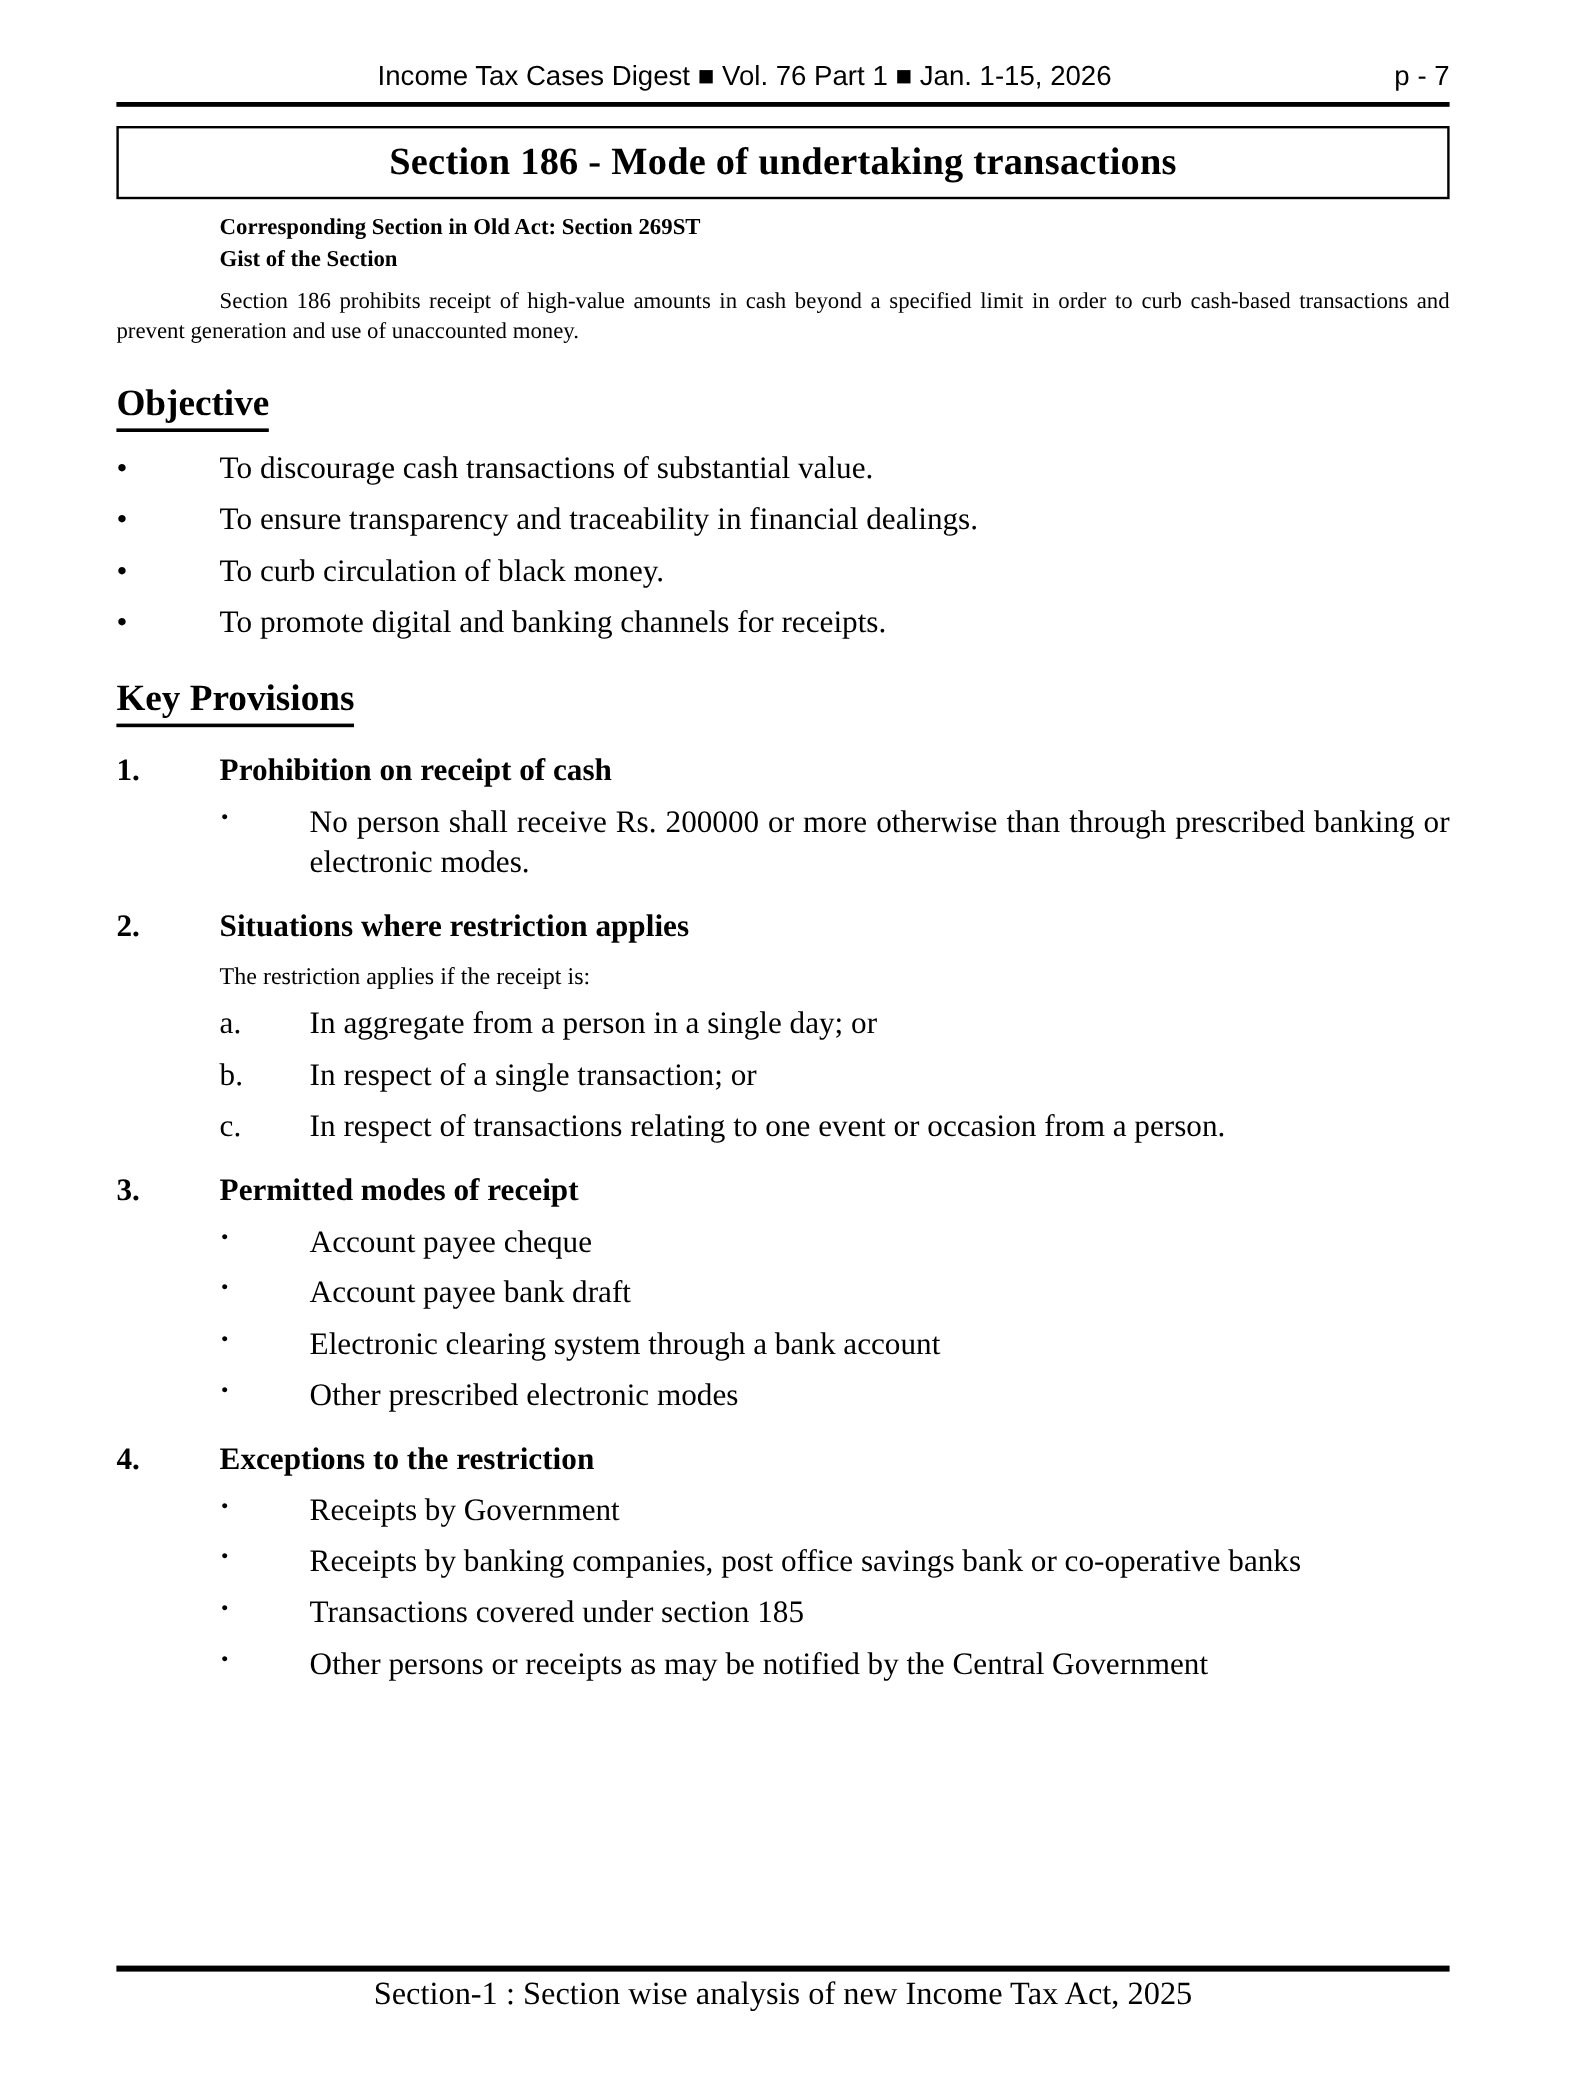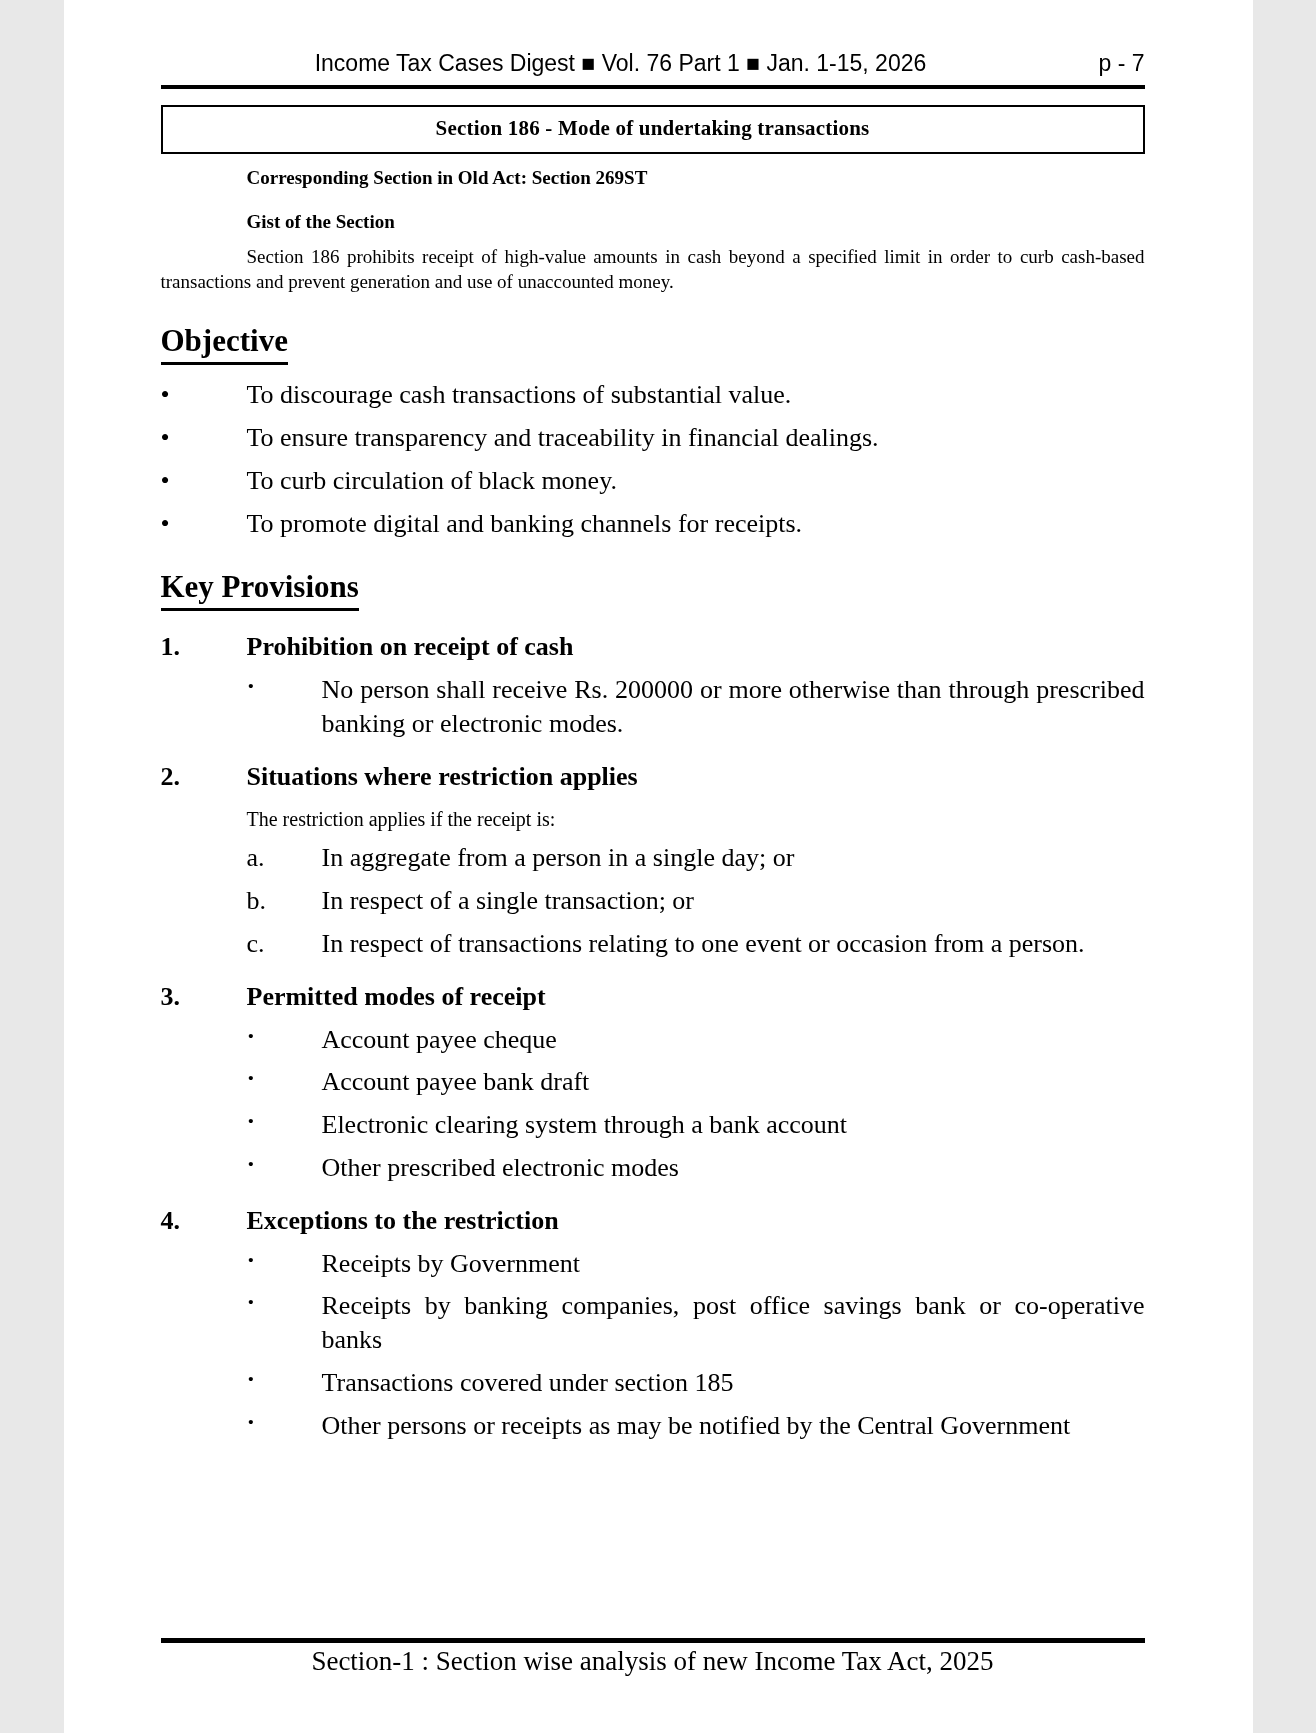--- a/index.html
+++ b/index.html
@@ -1,18 +1,18 @@
 <!DOCTYPE html>
 <html><head>
 <meta charset="utf-8">
 <style>
   html,body{margin:0;padding:0;background:#e8e8e8;}
   .page{
     position:relative;
-    width:1189px;height:1733px;
+    width:1316px;height:1733px;
     margin:0 auto;
     background:#ffffff;
     color:#000;
     font-family:"Liberation Serif",serif;
     box-sizing:border-box;
     padding:50px 108px 0 97px;
     overflow:hidden;
   }
   
   .running-header{
@@ -23,27 +23,27 @@
   .running-header .hd-title{flex:1;text-align:center;}
   .running-header .hd-page{flex:0 0 auto;padding-left:18px;text-align:right;}
   .header-rule{height:4px;background:#000;margin-top:7px;}
 
   
   .title-box{
     border:2px solid #000;
     margin-top:16px;
     text-align:center;
     padding:9px 10px 11px;
-    font-size:21px;font-weight:bold;
+    font-size:32px;font-weight:bold;
     letter-spacing:.2px;
   }
 
   
   .bold-line{font-weight:bold;font-size:19px;line-height:1.28;margin:12px 0 0 86px;}
-  .gist-heading{margin-top:20px;}
+  .gist-heading{margin-top:3px;}
   .gist-par{
     font-size:19px;line-height:1.3;
     text-align:justify;text-indent:86px;
     margin:11px 0 0 0;
   }
 
   
   .sec-heading{font-size:31px;font-weight:bold;margin:27px 0 0 0;line-height:1.25;}
   .sec-heading .u{
     display:inline-block;

